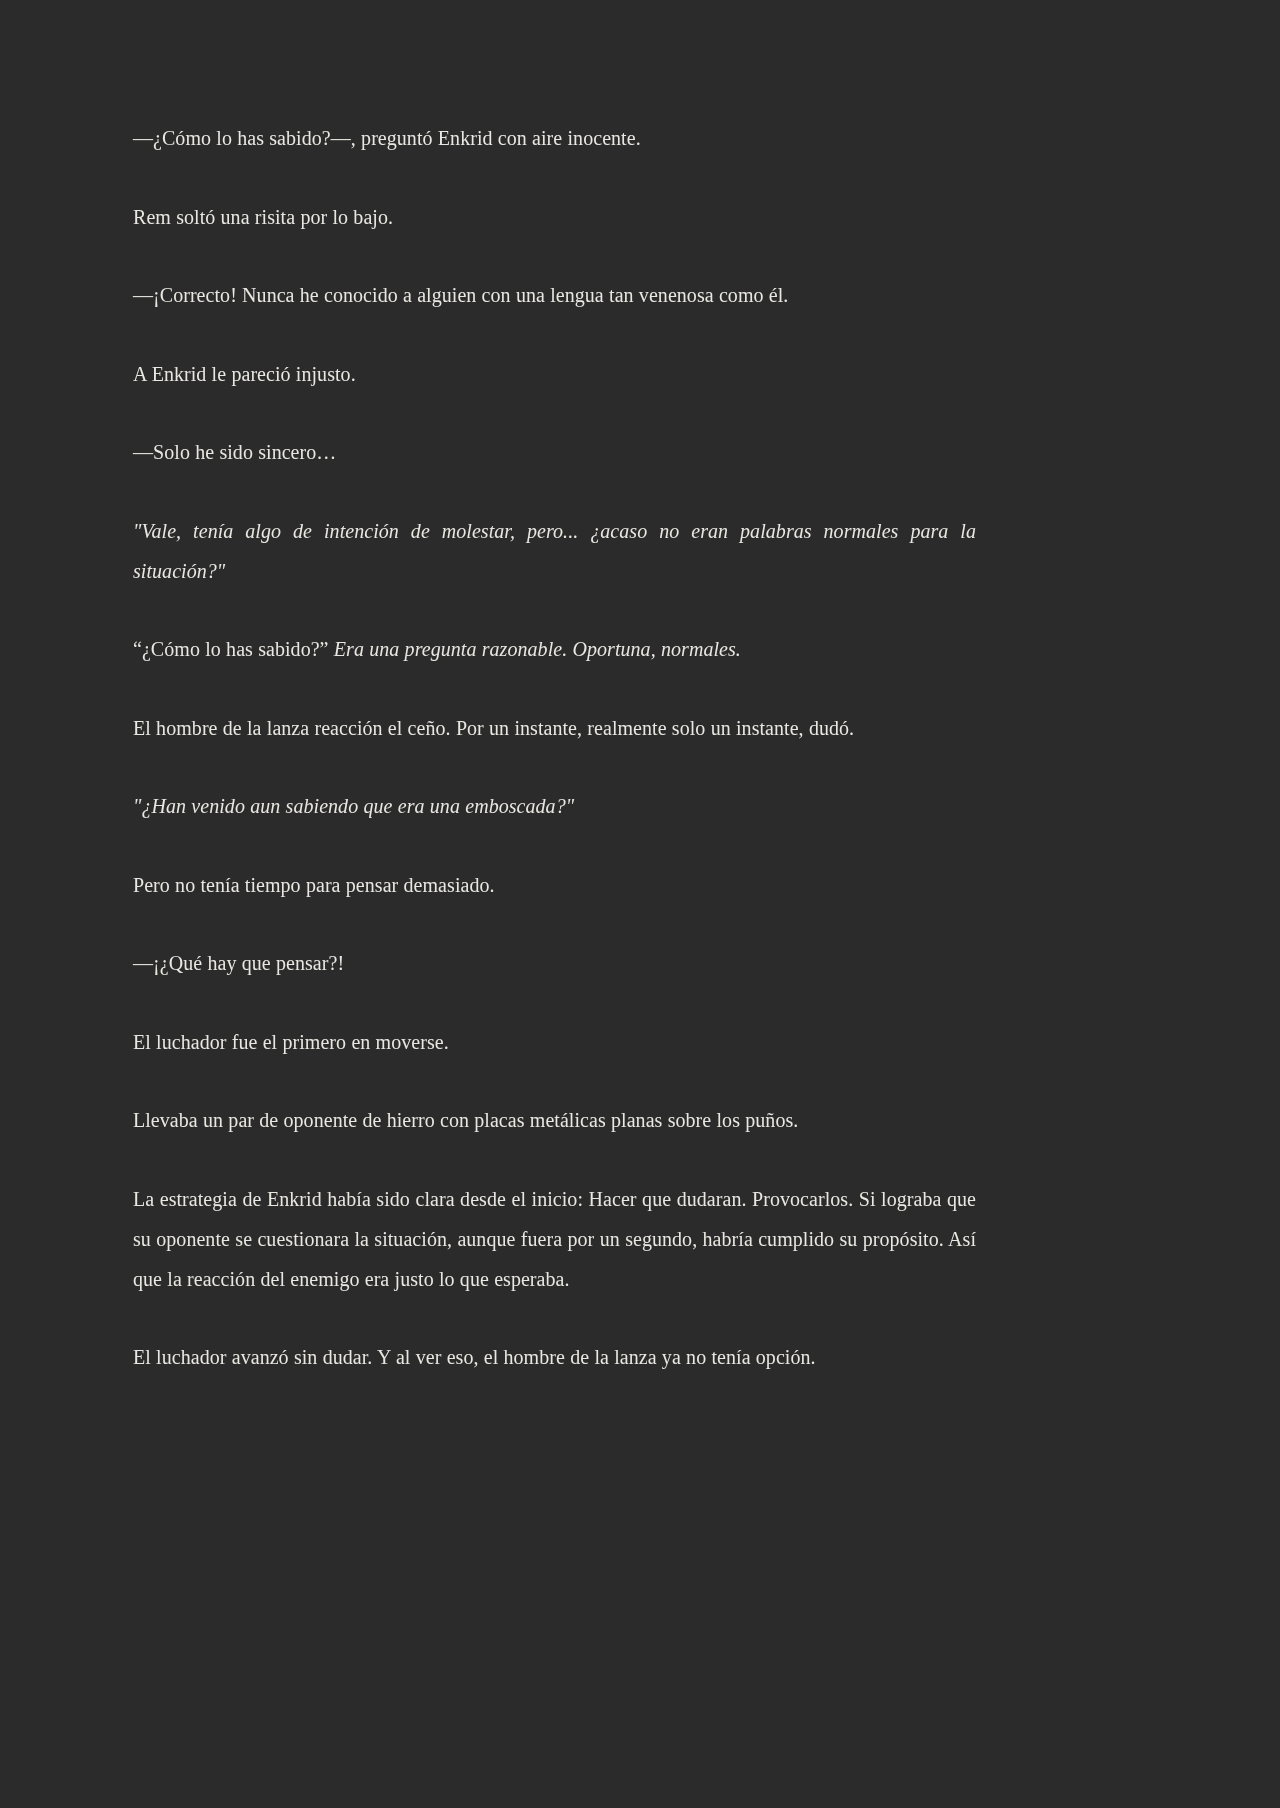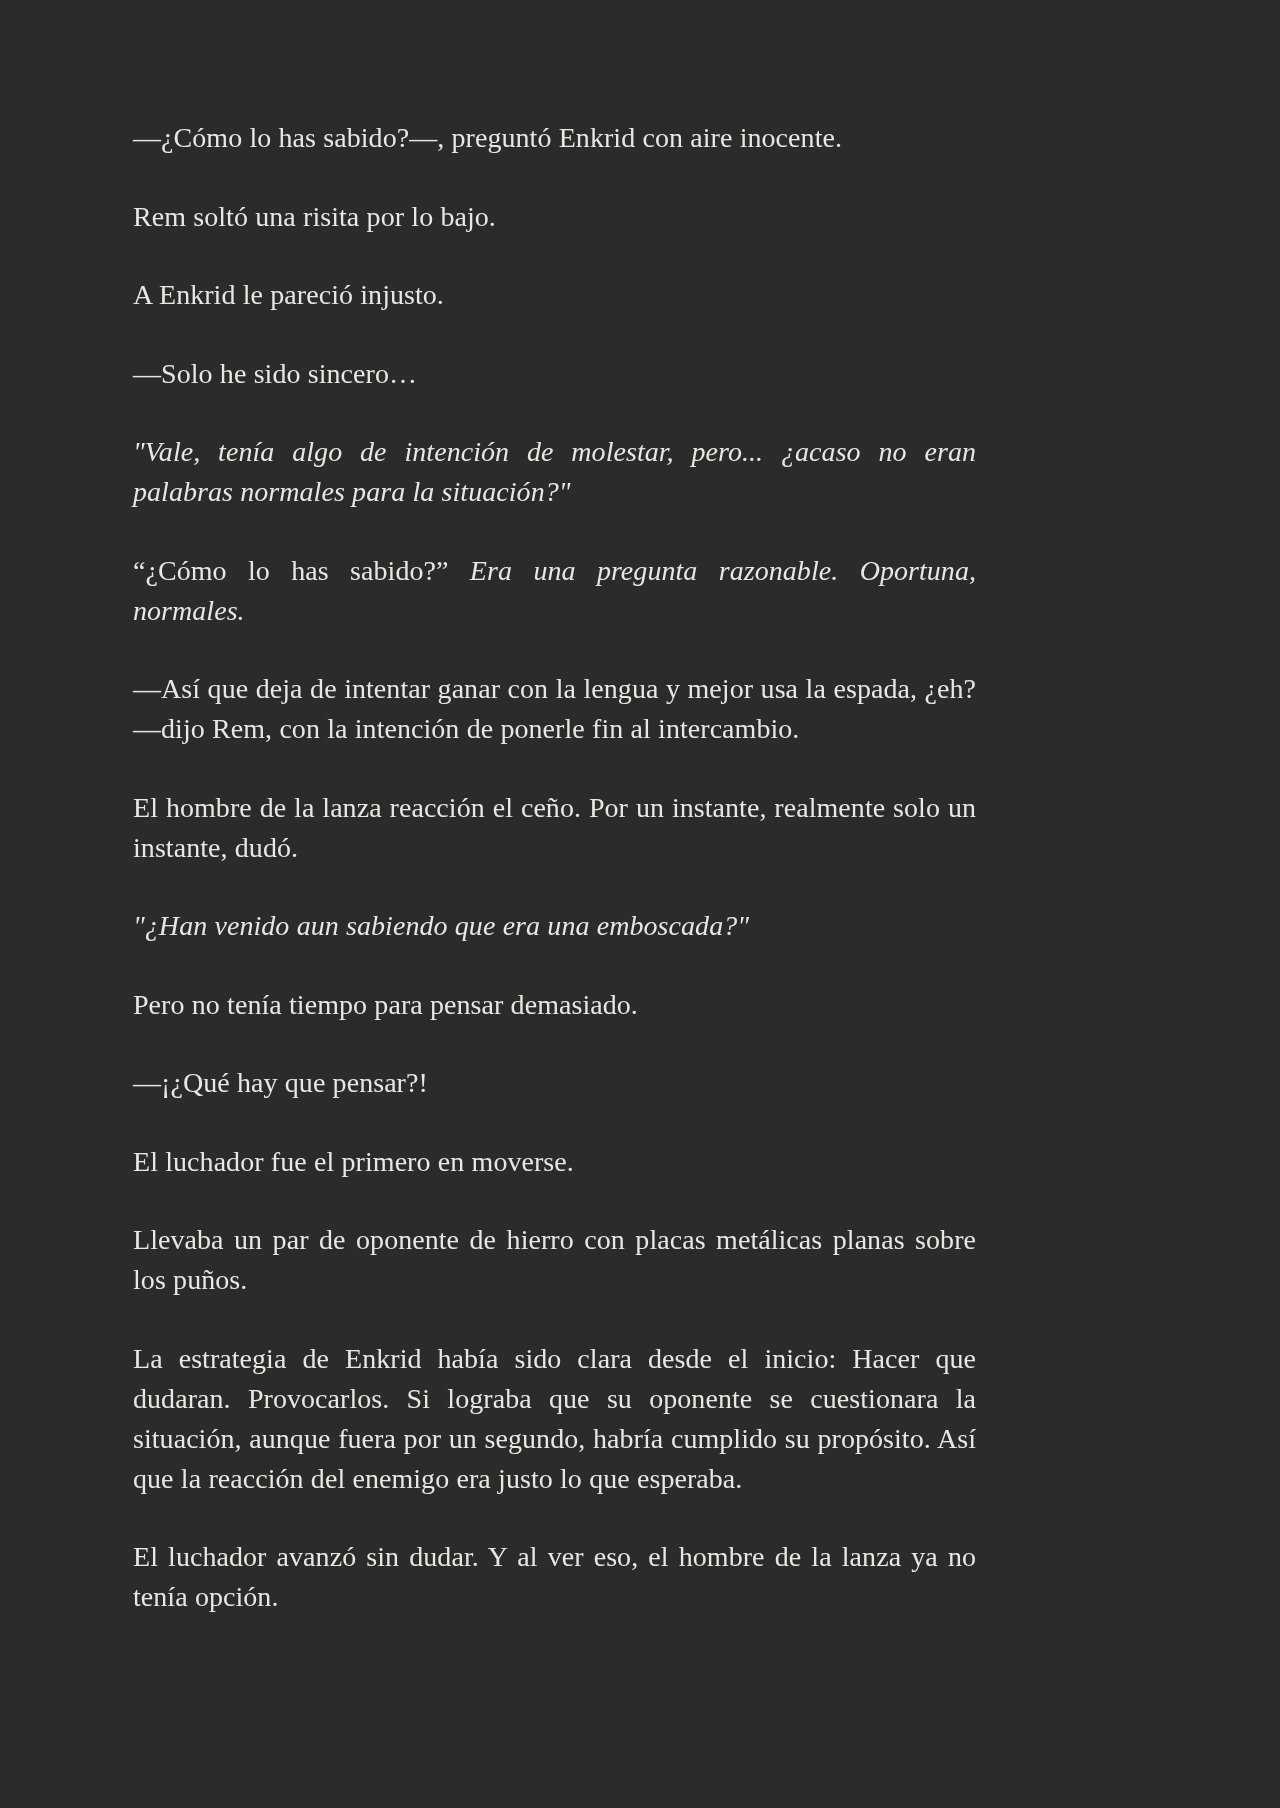--- a/index.html
+++ b/index.html
@@ -24,21 +24,21 @@
     position: relative;
   }
   .content {
     position: absolute;
     left: 133px;
     top: 118px;
     width: 843px;
   }
   p.para {
     margin: 0 0 38.5px 0;
-    font-size: 28px;
+    font-size: 20px;
     line-height: 40px;
     text-align: justify;
     text-justify: inter-word;
     letter-spacing: 0.05px;
     color: #e9e7e1;
     word-spacing: 0.2px;
   }
   p.para:last-child {
     margin-bottom: 0;
   }
@@ -51,25 +51,25 @@
   
 </style>
 </head>
 <body>
 
 <div class="page">
   <div class="content">
 
     <p class="para">—¿Cómo lo has sabido?—, preguntó Enkrid con aire inocente.</p>
     <p class="para">Rem soltó una risita por lo bajo.</p>
+    <p class="para">—¡Correcto! Nunca he conocido a alguien con una lengua tan venenosa como él.</p>
     <p class="para">A Enkrid le pareció injusto.</p>
     <p class="para">—Solo he sido sincero…</p>
     <p class="para italic">"Vale, tenía algo de intención de molestar, pero... ¿acaso no eran palabras normales para la situación?"</p>
     <p class="para italic"><span class="roman-inline">“¿Cómo lo has sabido?”</span><span> Era una pregunta razonable. Oportuna, normales.</span></p>
-    <p class="para">—Así que deja de intentar ganar con la lengua y mejor usa la espada, ¿eh?—dijo Rem, con la intención de ponerle fin al intercambio.</p>
     <p class="para">El hombre de la lanza reacción el ceño. Por un instante, realmente solo un instante, dudó.</p>
     <p class="para italic">"¿Han venido aun sabiendo que era una emboscada?"</p>
     <p class="para">Pero no tenía tiempo para pensar demasiado.</p>
     <p class="para">—¡¿Qué hay que pensar?!</p>
     <p class="para">El luchador fue el primero en moverse.</p>
     <p class="para">Llevaba un par de oponente de hierro con placas metálicas planas sobre los puños.</p>
     <p class="para">La estrategia de Enkrid había sido clara desde el inicio: Hacer que dudaran. Provocarlos. Si lograba que su oponente se cuestionara la situación, aunque fuera por un segundo, habría cumplido su propósito. Así que la reacción del enemigo era justo lo que esperaba.</p>
     <p class="para">El luchador avanzó sin dudar. Y al ver eso, el hombre de la lanza ya no tenía opción.</p>
 
   </div>

